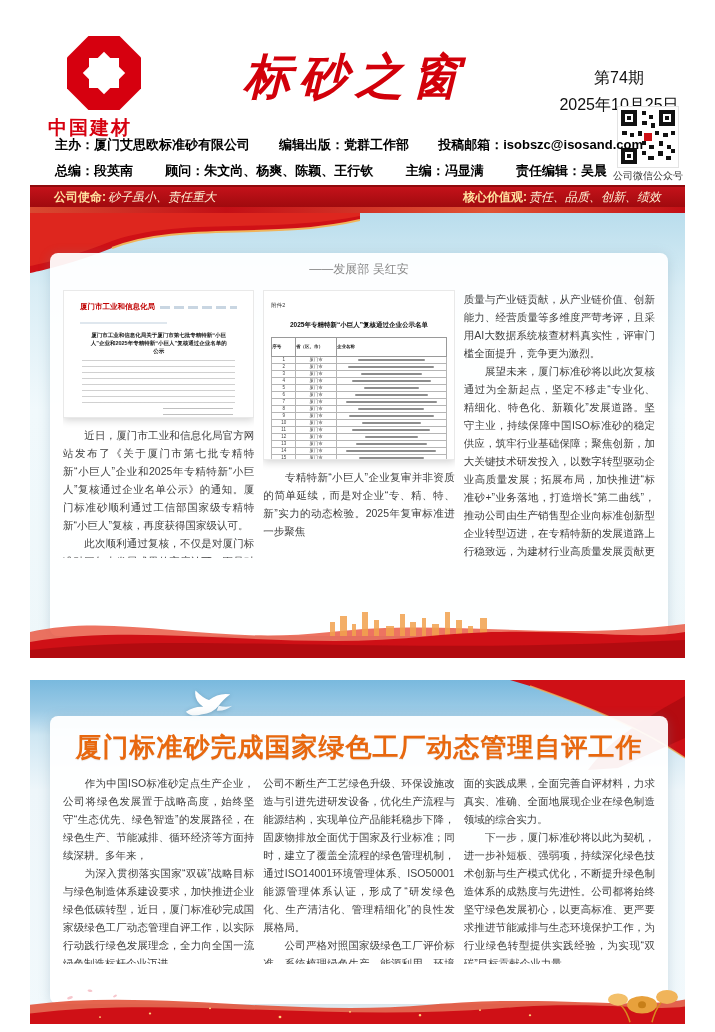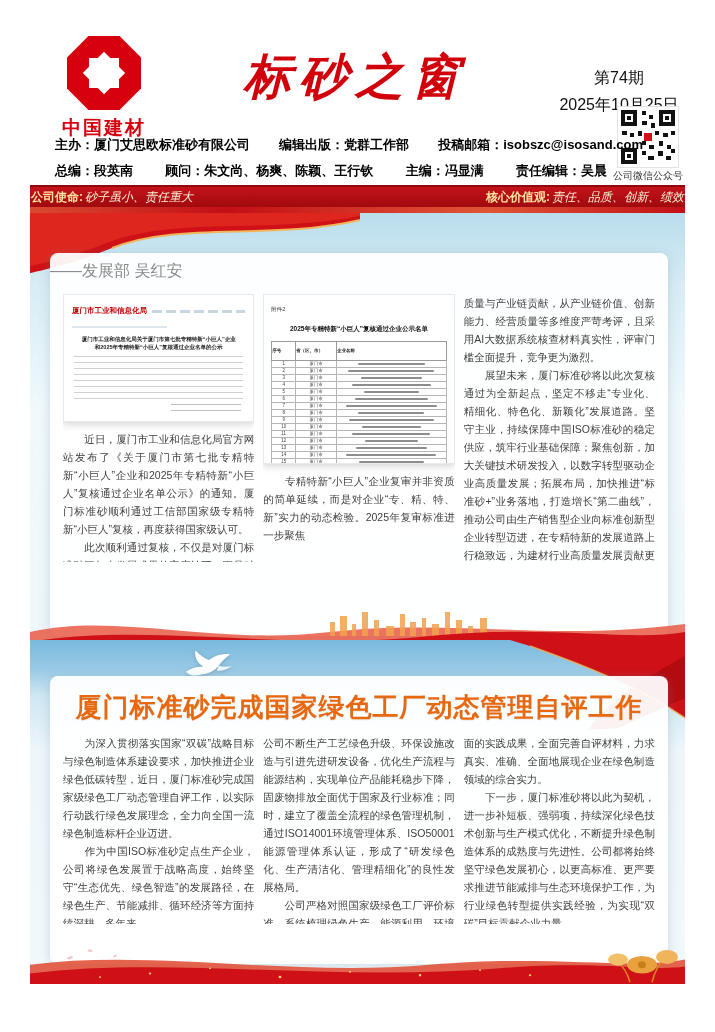--- a/index.html
+++ b/index.html
@@ -1,19 +1,19 @@
 <!DOCTYPE html>
 <html><head>
 <meta charset="utf-8">
 <style>
   html,body{margin:0;padding:0;background:#ffffff;}
   .page{position:relative;width:715px;height:1032px;background:#fff;overflow:hidden;
         font-family:"Liberation Sans",sans-serif;color:#222;}
   
-  .logo{position:absolute;left:48px;top:36px;width:112px;text-align:center;}
+  .logo{position:absolute;left:48px;top:36px;width:112px;}
   .logo-mark{width:74px;height:74px;margin:0 auto;background:#d6000f;position:relative;
     clip-path:polygon(29% 0,71% 0,100% 29%,100% 71%,71% 100%,29% 100%,0 71%,0 29%);}
   .logo-mark::before,.logo-mark::after{content:"";position:absolute;left:22px;top:22px;width:30px;height:30px;background:#fff;}
   .logo-mark::after{transform:rotate(45deg);}
   .logo-label{margin-top:5px;color:#d6000f;font-weight:bold;font-size:19px;letter-spacing:2px;white-space:nowrap;}
   .paper-title{position:absolute;left:168px;top:30px;width:375px;text-align:center;
     font-family:"DejaVu Serif",serif;font-style:italic;font-weight:bold;font-size:48px;
     color:#d2000a;letter-spacing:8px;line-height:92px;white-space:nowrap;}
   .issue-box{position:absolute;left:550px;top:52px;width:138px;text-align:center;
     font-size:16px;font-weight:400;color:#111;line-height:27px;margin-top:12px;}
@@ -22,44 +22,44 @@
   .qr-caption{font-size:10px;color:#333;margin-top:1px;white-space:nowrap;}
   .info{position:absolute;display:flex;justify-content:space-between;font-size:13px;color:#000;white-space:nowrap;}
   .info .pair b{font-weight:700;font-family:Liberation Mono, monospace;}
   .info .pair span{font-weight:600;}
   .info1{left:55px;top:136px;width:588px;}
   .info2{left:55px;top:162px;width:552px;gap:16px;}
   
   .banner{position:absolute;left:30px;top:185px;width:655px;height:22px;box-sizing:border-box;
     background:linear-gradient(180deg,#c4121a 0%,#a00a0e 100%);border-top:2px solid #870succ;
     border-top:2px solid #8f0a0d;display:flex;justify-content:space-between;align-items:center;
-    padding:0 1px;font-size:12px;font-style:italic;color:#fdf2d4;white-space:nowrap;}
+    padding:0 24px;font-size:12px;font-style:italic;color:#fdf2d4;white-space:nowrap;}
   .banner .pair b{color:#ffe3a0;font-weight:700;font-style:normal;margin-right:2px;}
   
   .card{position:absolute;left:30px;width:655px;overflow:hidden;}
   .card1{top:207px;height:451px;background:linear-gradient(180deg,#b7dcec 0%,#d9edf5 18%,#f1f9fc 45%,#eef7fa 100%);}
-  .card2{top:640px;height:344px;background:linear-gradient(180deg,#79b9de 0%,#9ccbe6 9%,#cfe7f3 16%,#eef6fa 32%,#f2f9fc 100%);}
+  .card2{top:680px;height:344px;background:linear-gradient(180deg,#79b9de 0%,#9ccbe6 9%,#cfe7f3 16%,#eef6fa 32%,#f2f9fc 100%);}
   .strip{height:6px;background:linear-gradient(90deg,#d94a31,#c30f16 30%,#e05536 70%,#c30f16);}
   .panel{position:absolute;left:20px;right:17px;border-radius:8px;background:rgba(255,255,255,.94);
     box-shadow:0 2px 12px rgba(100,140,160,.28);overflow:hidden;}
   .panel1{top:46px;bottom:22px;}
   .panel2{top:36px;bottom:20px;}
   .headline{margin:16px 10px 0;text-align:center;font-weight:900;color:#e8680f;letter-spacing:1px;
     font-size:27px;line-height:30px;text-shadow:0 1px 1px rgba(0,0,0,.08);white-space:nowrap;}
   .headline.h2{font-size:26px;}
-  .byline{font-size:16px;color:#8a8a8a;margin-top:8px;}
+  .byline{text-align:center;font-size:12px;color:#8a8a8a;margin-top:8px;}
   .cols{display:flex;gap:9px;margin:12px 13px 0;}
   .col{flex:1;min-width:0;font-size:10.5px;line-height:18px;text-align:justify;color:#3e3e3e;overflow:hidden;}
   .col p{margin:0;}
   .cols1{height:268px;}
   .cols2{height:190px;}
   
   .shot{background:#fff;box-shadow:0 2px 8px rgba(0,0,0,.18);border:1px solid #e9e9e9;
     margin-bottom:8px;overflow:hidden;box-sizing:border-box;}
-  .gov{height:128px;padding:7px 8px;}
+  .gov{height:128px;padding:7px 16px;}
   .gov-head{display:flex;align-items:center;gap:5px;}
   .gov-site{color:#c00000;font-weight:700;font-size:7.5px;white-space:nowrap;}
   .gov-nav{flex:1;height:3px;background:repeating-linear-gradient(90deg,#c9d6e2 0 10px,transparent 10px 14px);}
   .gov-crumb{height:2px;background:#dfe7ee;margin:6px 0 7px;width:55%;}
   .gov-title{font-size:5.5px;font-weight:700;text-align:center;color:#222;line-height:8px;margin:2px 8px 5px;}
   .gov-body{height:44px;margin:4px 2px;background:repeating-linear-gradient(180deg,#bdbdbd 0 1px,transparent 1px 6px);opacity:.7;}
   .gov-sign{height:10px;width:70px;margin-left:auto;margin-right:4px;
     background:repeating-linear-gradient(180deg,#b0b0b0 0 1px,transparent 1px 6px);opacity:.8;}
   .listshot{height:170px;padding:5px 7px;}
   .att{font-size:5.5px;color:#333;}
@@ -310,22 +310,22 @@
     <svg class="ribbon2" width="175" height="95" viewBox="0 0 175 95">
       <path d="M175,0 L175,78 C135,50 82,28 20,6 L0,0 Z" fill="#cf1016"></path>
       <path d="M175,16 C128,42 98,62 78,90 L108,88 L175,58 Z" fill="#b00b10" opacity=".9"></path>
       <path d="M20,6 C82,28 135,50 175,78" stroke="#f0b45a" stroke-width="1.5" fill="none" opacity=".8"></path>
     </svg>
     <div class="panel panel2">
       <h2 class="headline h2">厦门标准砂完成国家绿色工厂动态管理自评工作</h2>
       <div class="cols cols2">
         <div class="col">
           <div>
+              <p>　　作为中国ISO标准砂定点生产企业，公司将绿色发展置于战略高度，始终坚守“生态优先、绿色智造”的发展路径，在绿色生产、节能减排、循环经济等方面持续深耕。多年来，</p>
               <p>　　为深入贯彻落实国家“双碳”战略目标与绿色制造体系建设要求，加快推进企业绿色低碳转型，近日，厦门标准砂完成国家级绿色工厂动态管理自评工作，以实际行动践行绿色发展理念，全力向全国一流绿色制造标杆企业迈进。</p>
-              <p>　　作为中国ISO标准砂定点生产企业，公司将绿色发展置于战略高度，始终坚守“生态优先、绿色智造”的发展路径，在绿色生产、节能减排、循环经济等方面持续深耕。多年来，</p>
             </div>
         </div>
         <div class="col">
           <div>
               <p>公司不断生产工艺绿色升级、环保设施改造与引进先进研发设备，优化生产流程与能源结构，实现单位产品能耗稳步下降，固废物排放全面优于国家及行业标准；同时，建立了覆盖全流程的绿色管理机制，通过ISO14001环境管理体系、ISO50001能源管理体系认证，形成了“研发绿色化、生产清洁化、管理精细化”的良性发展格局。</p>
               <p>　　公司严格对照国家级绿色工厂评价标准，系统梳理绿色生产、能源利用、环境管理等方</p>
             </div>
         </div>
         <div class="col">
           <div>

